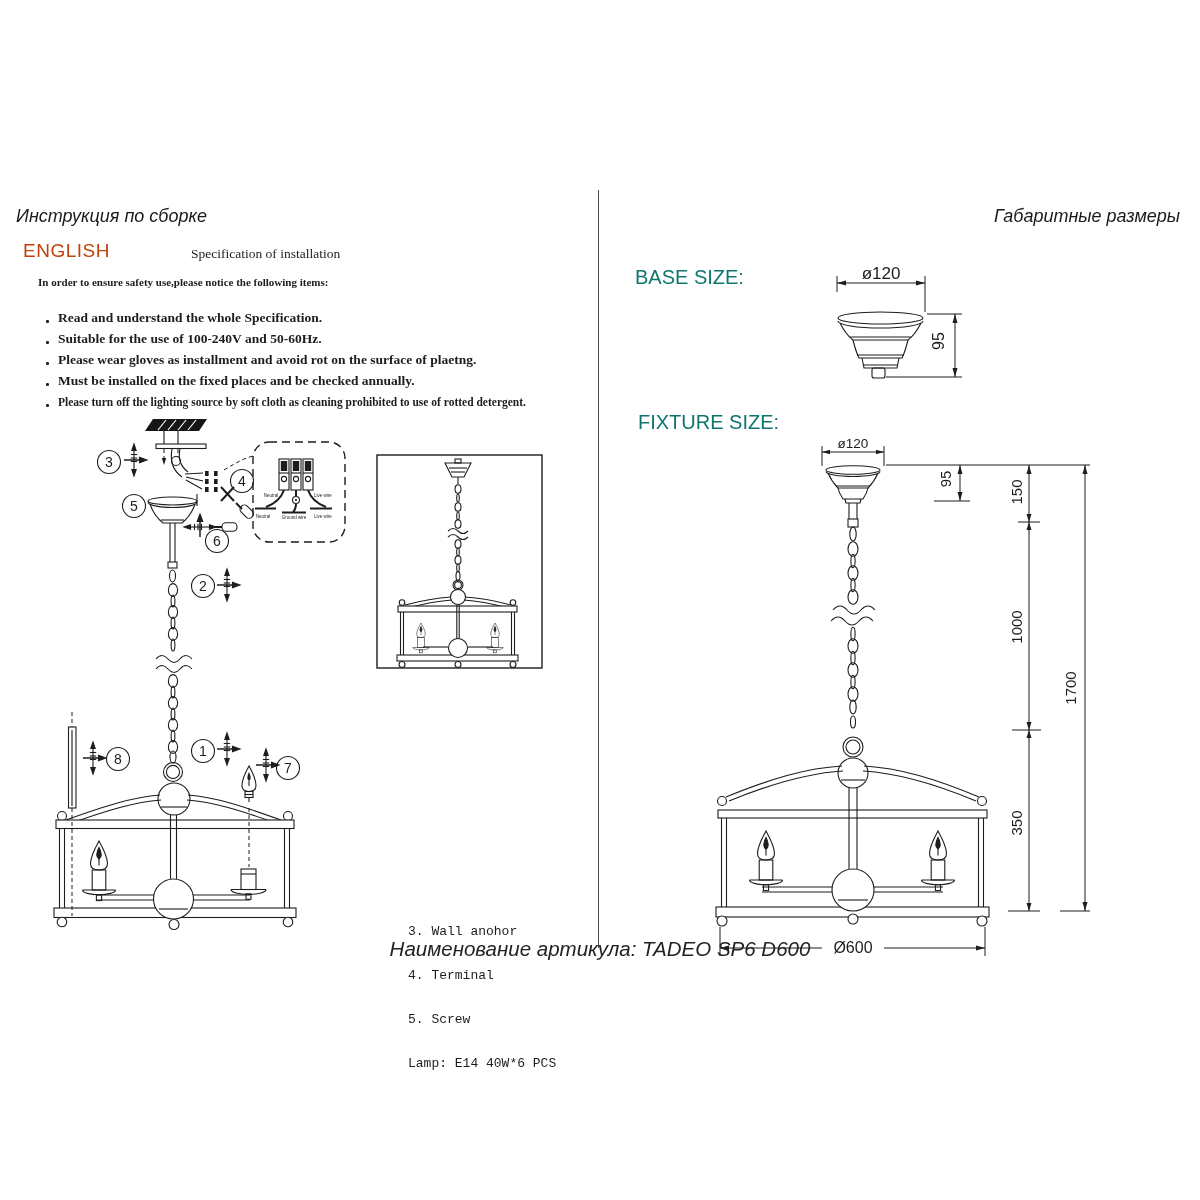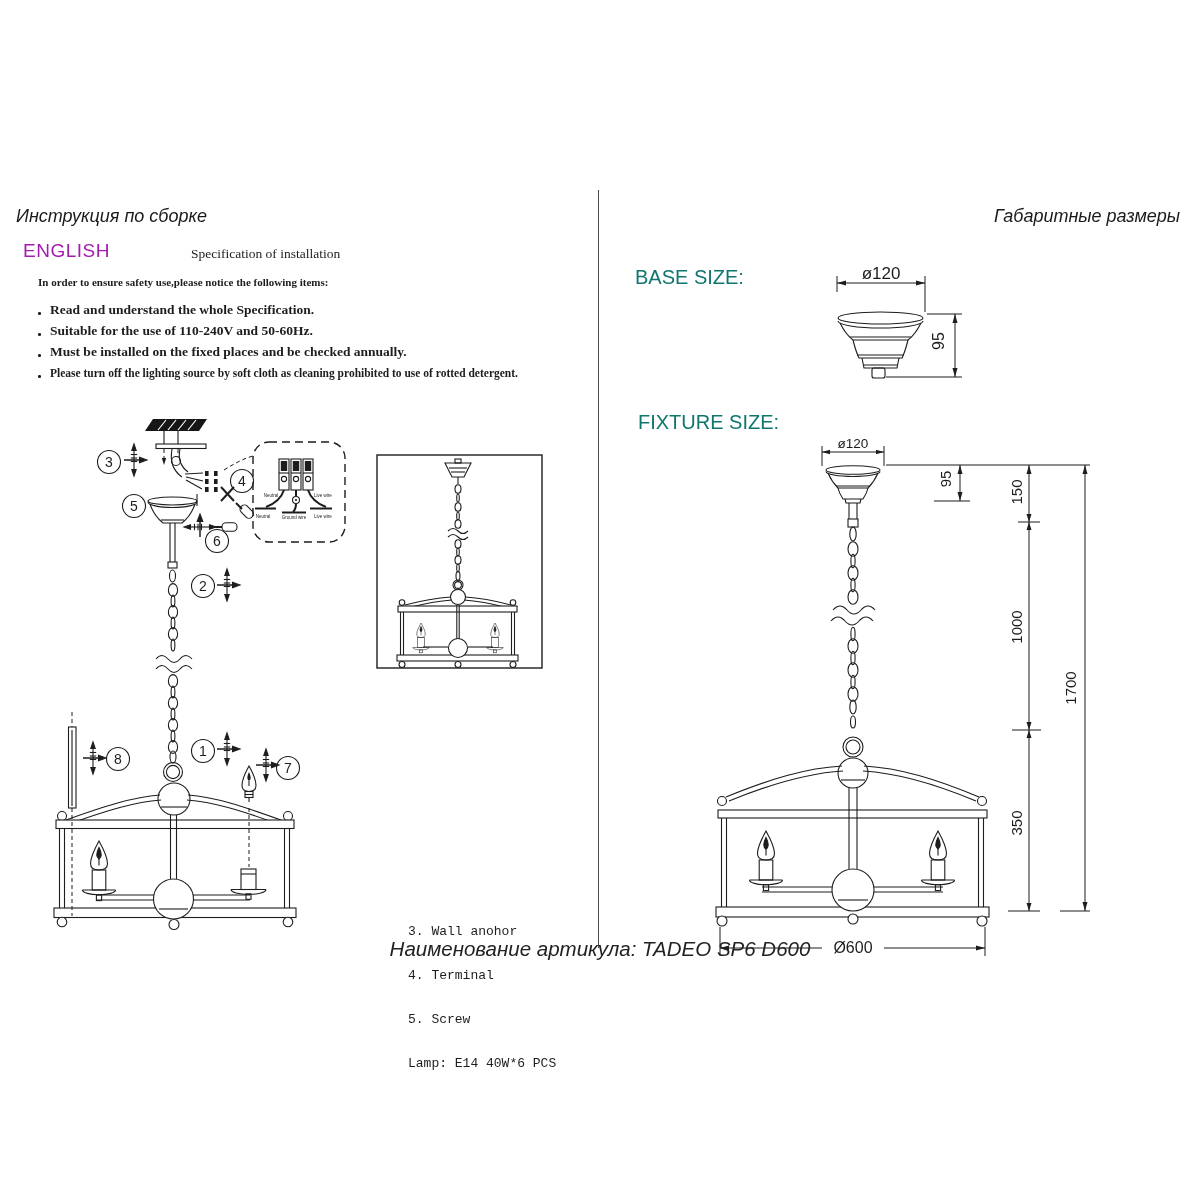--- a/index.html
+++ b/index.html
@@ -1,23 +1,23 @@
 <!DOCTYPE html>
 <html><head>
 <meta charset="utf-8">
 <style>
   html,body{margin:0;padding:0;}
   body{width:1200px;height:1200px;background:#fff;position:relative;overflow:hidden;
        font-family:"Liberation Sans",sans-serif;color:#1d1d1d;}
   .abs{position:absolute;}
   .ru-title{font-size:18px;color:#1a1a1a;font-style:italic;}
-  .eng{font-size:19px;letter-spacing:.5px;color:#a21caf;}
+  .eng{font-size:19px;letter-spacing:.5px;color:#c2410c;}
   .spec-h{font-family:"Liberation Serif",serif;font-size:13.5px;text-align:right;}
   .intro{font-family:"Liberation Serif",serif;font-size:11px;font-weight:700;}
-  .items{list-style:none;margin:8px;padding:0;width:540px;}
+  .items{list-style:none;margin:16px;padding:0;width:540px;}
   .items li{position:relative;padding-left:14px;margin-bottom:7px;
             font-family:"Liberation Serif",serif;font-size:13.5px;font-weight:700;line-height:14px;}
   .items li::before{content:"";position:absolute;left:2px;top:9px;width:2.5px;height:2.5px;
                     background:#1d1d1d;border-radius:50%;}
   .items li.small{font-size:11.5px;margin-bottom:9px;}
   .size-title{font-size:20px;color:#0f766e;}
   .parts{font-family:"Liberation Mono","DejaVu Sans Mono",monospace;font-size:13px;line-height:14.6px;white-space:pre;}
   .footer{width:1200px;text-align:center;font-size:20.5px;color:#222;}
   .divider{width:1px;background:#4a4a4a;}
   svg{position:absolute;overflow:visible;}
@@ -65,21 +65,22 @@
 </svg>
 
 <div class="abs ru-title" style="left:16px;top:206px;">Инструкция по сборке</div>
 <div class="abs ru-title" style="right:20px;top:206px;">Габаритные размеры</div>
 
 <div class="abs eng" style="left:23px;top:240px;">ENGLISH</div>
 <div class="abs spec-h" style="left:191px;top:246px;">Specification of installation</div>
 <div class="abs intro" style="left:38px;top:276px;">In order to ensure safety use,please notice the following items:</div>
 <ul class="abs items" style="left:28px;top:295px;">
   <li>Read and understand the whole Specification.</li>
-  <li>Suitable for the use of 110-240V and 50-60Hz.</li>
+  <li>Suitable for the use of 100-240V and 50-60Hz.</li>
+  <li>Please wear gloves as installment and avoid rot on the surface of plaetng.</li>
   <li>Must be installed on the fixed places and be checked annually.</li>
   <li class="small">Please turn off the lighting source by soft cloth as cleaning prohibited to use of rotted detergent.</li>
 </ul>
 
 <div class="abs divider" style="left:598px;top:190px;height:758px;"></div>
 
 <svg class="abs" style="left:40px;top:413px;" width="520" height="550" viewBox="40 413 520 550">
 
   <g>
     <polygon points="145,431 199,431 207,419 153,419" fill="#161616"></polygon>

